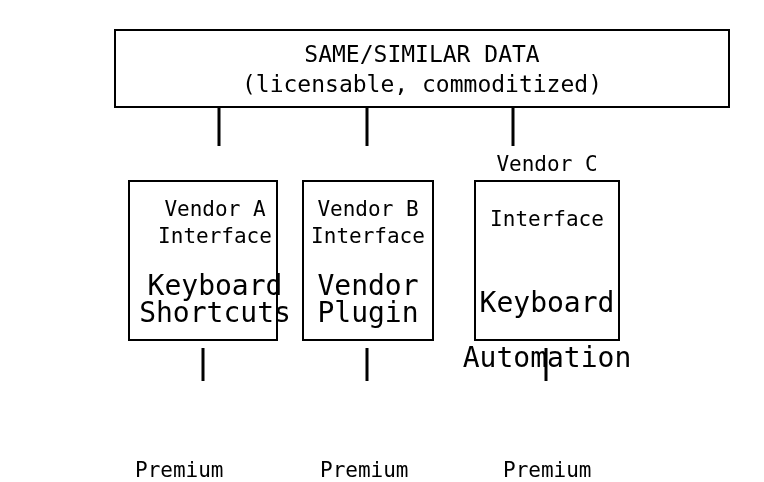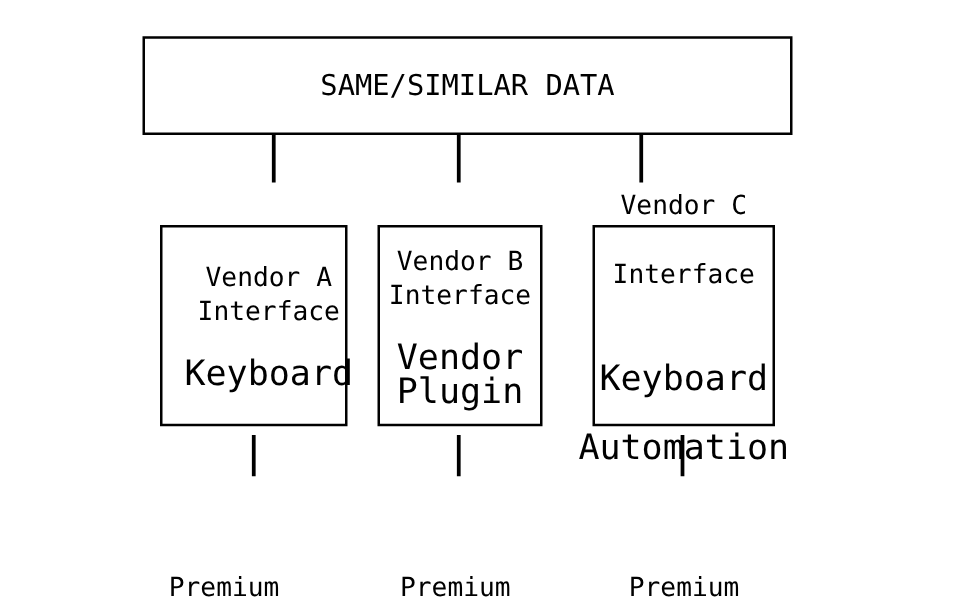--- a/index.html
+++ b/index.html
@@ -27,21 +27,21 @@
     background: #ffffff;
     display: flex;
     flex-direction: column;
     align-items: center;
     justify-content: center;
   }
 
   #top-box {
     left: 114px;
     top: 29px;
-    width: 520px;
+    width: 616px;
     height: 79px;
   }
   #top-box .line {
     font-size: 23px;
     line-height: 30px;
     letter-spacing: 0px;
     white-space: pre;
   }
 
   .vendor-box {
@@ -123,40 +123,42 @@
   #outcome-b { left: 320px; }
   #outcome-c { left: 503px; }
 </style>
 </head>
 <body>
 
 <div id="canvas">
 
   <div class="box" id="top-box">
     <div class="line">SAME/SIMILAR DATA</div>
+    <div class="line">(licensable, commoditized)</div>
   </div>
 
   <div class="arrow arrow-upper" id="arrow-top-a">
     <div class="shaft"></div>
     <div class="head"></div>
   </div>
   <div class="arrow arrow-upper" id="arrow-top-b">
     <div class="shaft"></div>
     <div class="head"></div>
   </div>
   <div class="arrow arrow-upper" id="arrow-top-c">
     <div class="shaft"></div>
     <div class="head"></div>
   </div>
 
   <div class="box vendor-box" id="vendor-box-a">
     <div class="vendor-title">Vendor A</div>
     <div class="vendor-title">Interface</div>
     <div class="vendor-gap"></div>
     <div class="vendor-feature">Keyboard</div>
+    <div class="vendor-feature">Shortcuts</div>
   </div>
 
   <div class="box vendor-box" id="vendor-box-b">
     <div class="vendor-title">Vendor B</div>
     <div class="vendor-title">Interface</div>
     <div class="vendor-gap"></div>
     <div class="vendor-feature">Vendor</div>
     <div class="vendor-feature">Plugin</div>
   </div>
 

